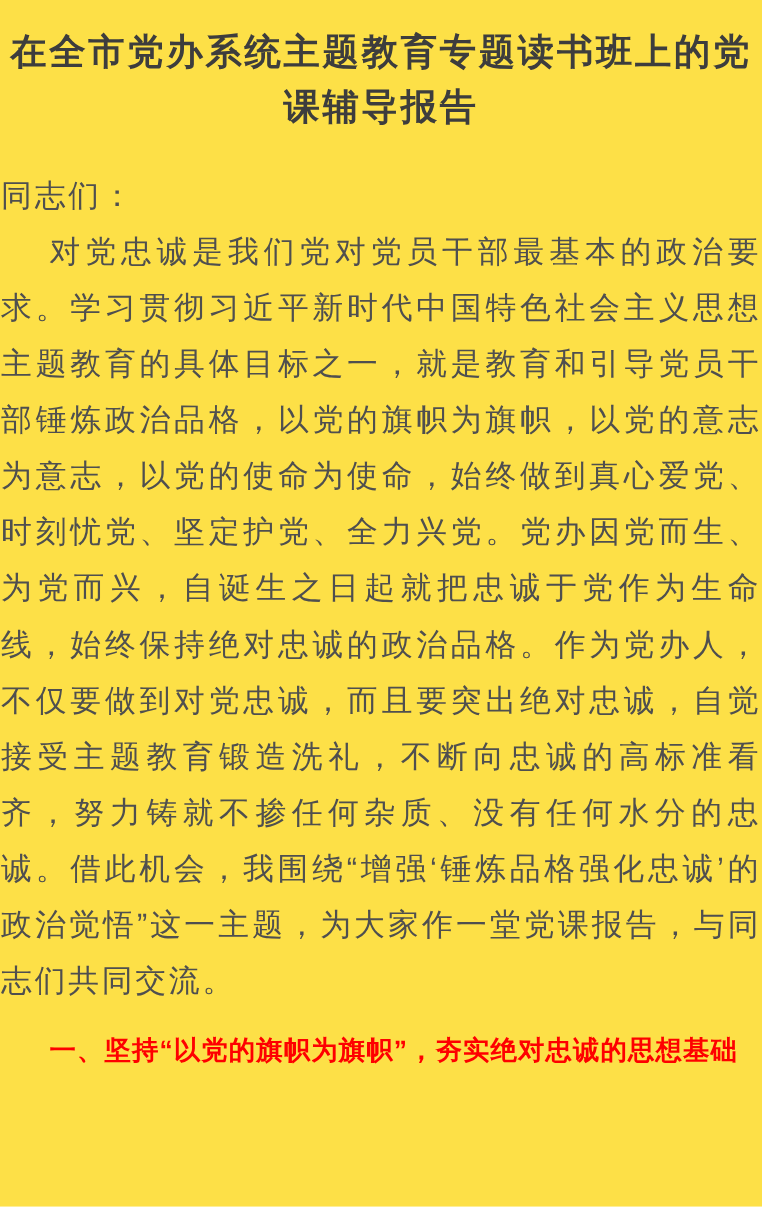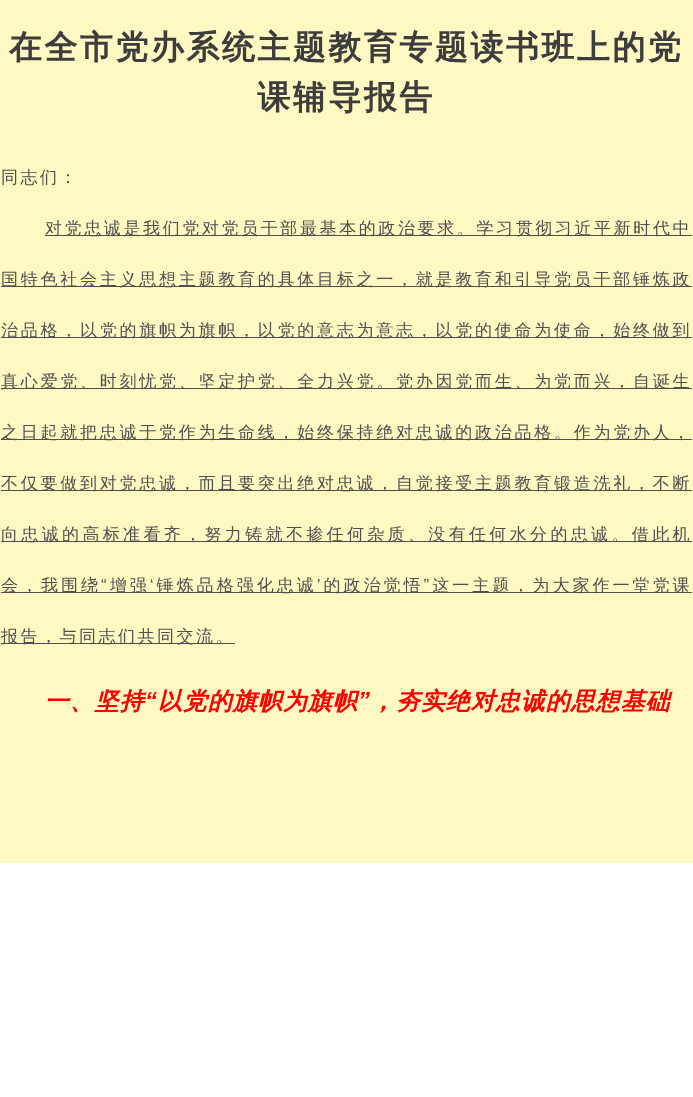--- a/index.html
+++ b/index.html
@@ -3,66 +3,64 @@
 <meta charset="utf-8">
 <style>
   html, body {
     margin: 0;
     padding: 0;
     background: #ffffff;
   }
   .page {
     position: relative;
     width: 693px;
-    height: 863px;
+    height: 1097px;
     overflow: hidden;
-    background: #fef9c3;
+    background: #fde047;
     font-family: "Liberation Sans", sans-serif;
     box-sizing: border-box;
     padding-top: 22px;
   }
   .doc-title {
     margin: 0 0 30px 0;
     padding: 0 2px;
     font-size: 33px;
     line-height: 50px;
     font-weight: 700;
     letter-spacing: 2.5px;
     text-align: center;
     color: #3d3d3d;
   }
   .para {
     margin: 0;
     padding: 0 1px;
-    font-size: 17px;
+    font-size: 28px;
     line-height: 51px;
     letter-spacing: 2.5px;
     color: #4f4f4f;
     text-align: justify;
     text-justify: inter-character;
   }
   .salutation {
     text-indent: 0;
   }
   .indent {
     text-indent: 44px;
-    text-decoration: underline;
   }
   .section-heading {
     margin: 13px 0 5px 0;
     padding: 0 1px;
     font-size: 24px;
     line-height: 51px;
     font-weight: 700;
     letter-spacing: 1px;
     color: #fe0000;
     text-align: justify;
     text-justify: inter-character;
     text-indent: 44px;
-    font-style: italic;
   }
 </style>
 </head>
 <body>
 
 <div class="page">
   <h1 class="doc-title">在全市党办系统主题教育专题读书班上的党课辅导报告</h1>
 
   <p class="para salutation">同志们：</p>
 

